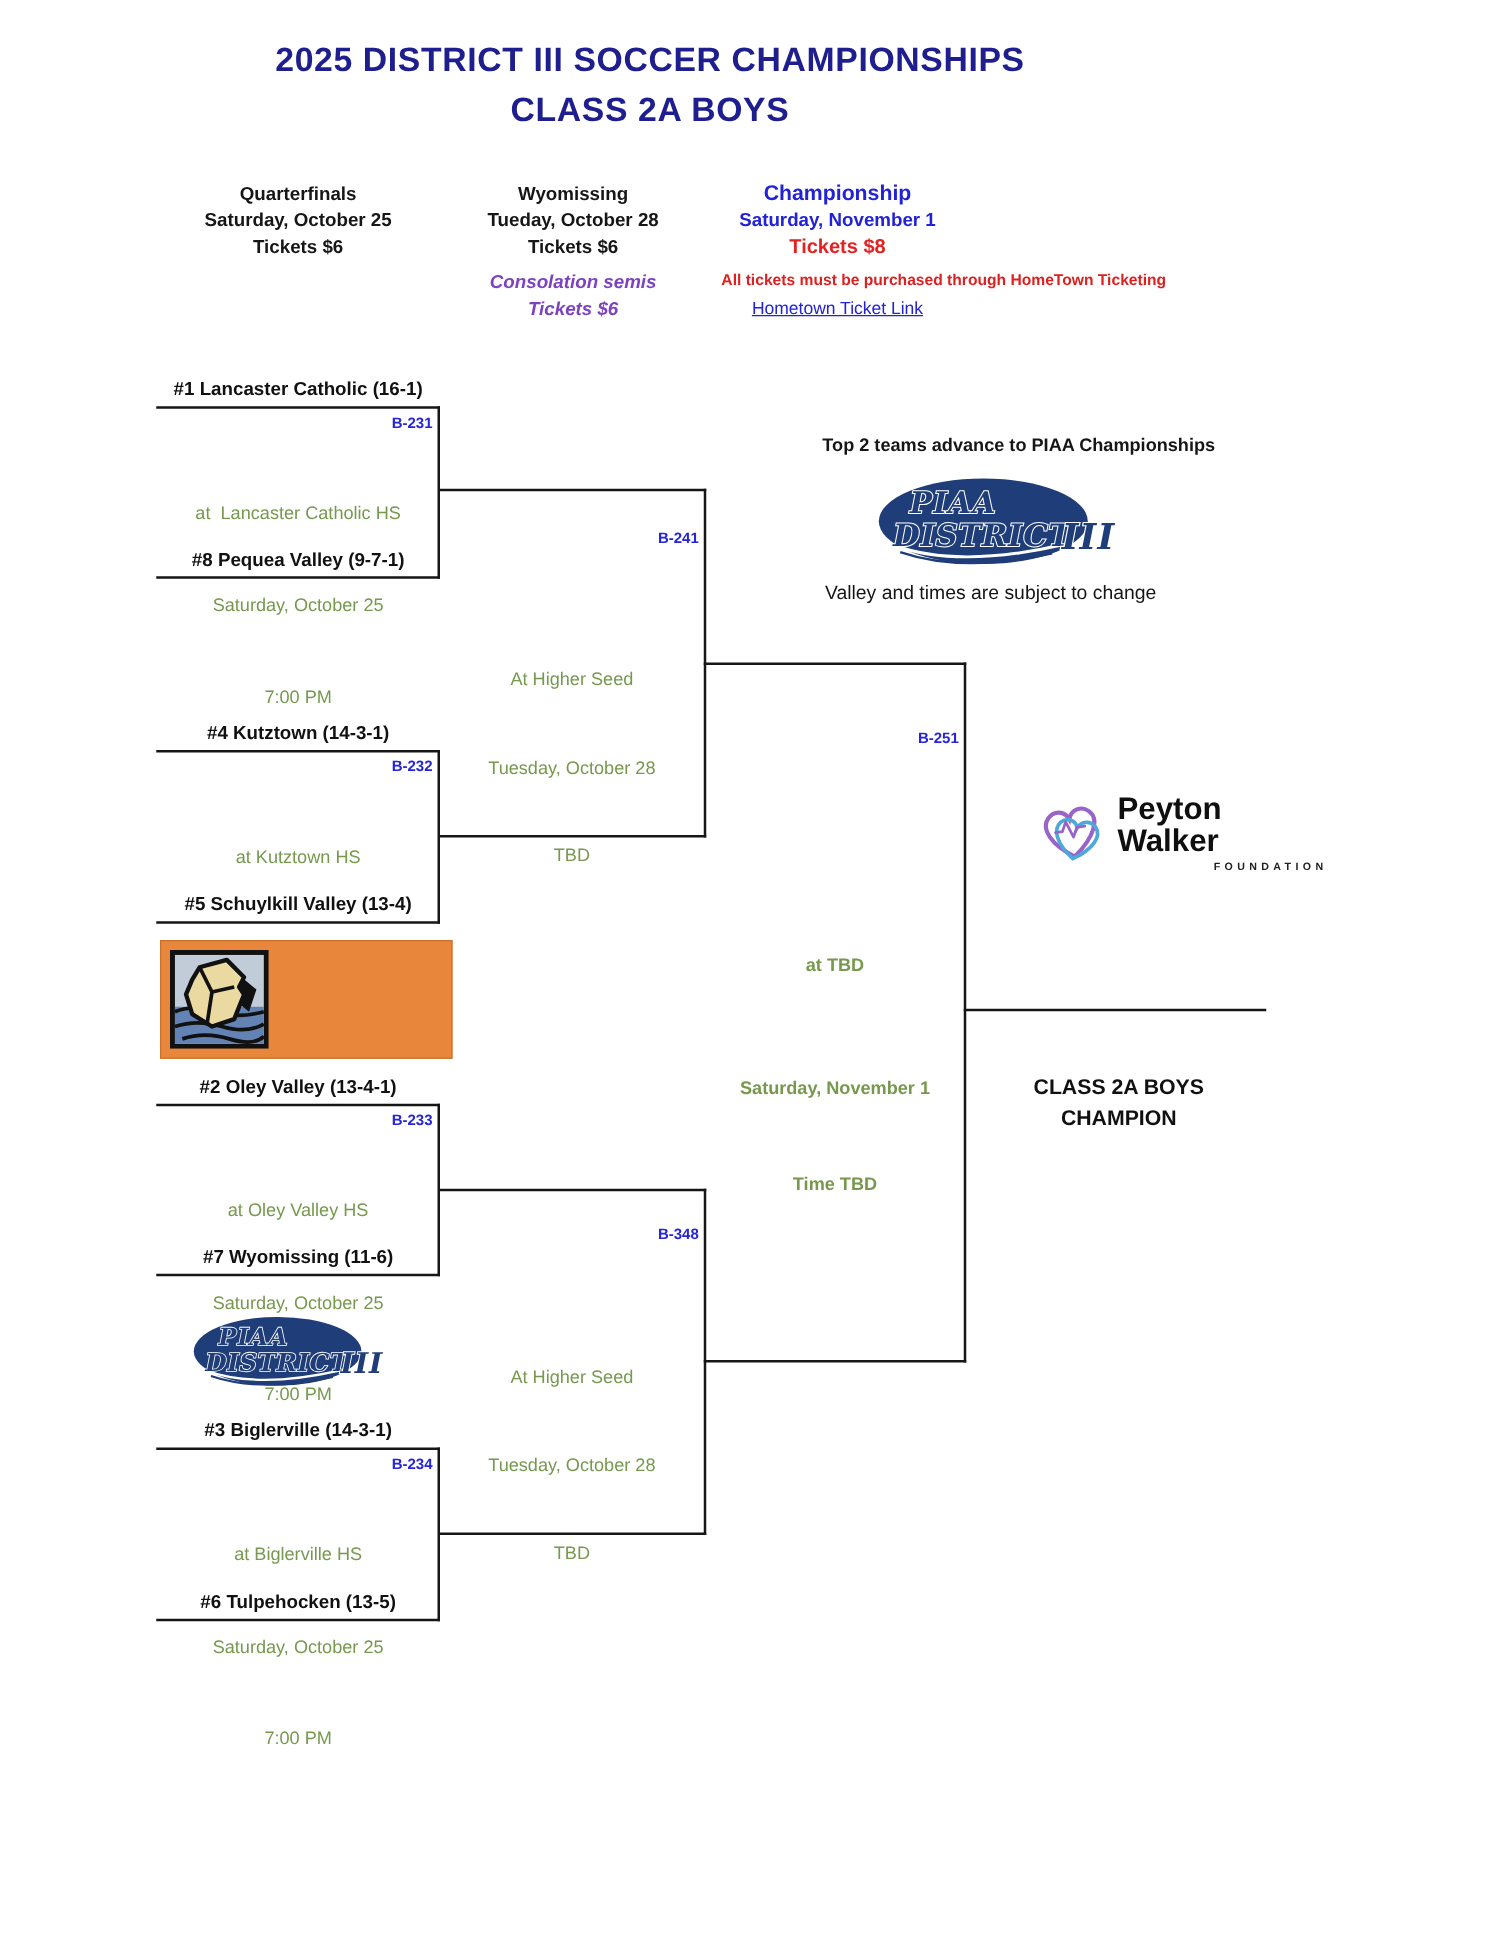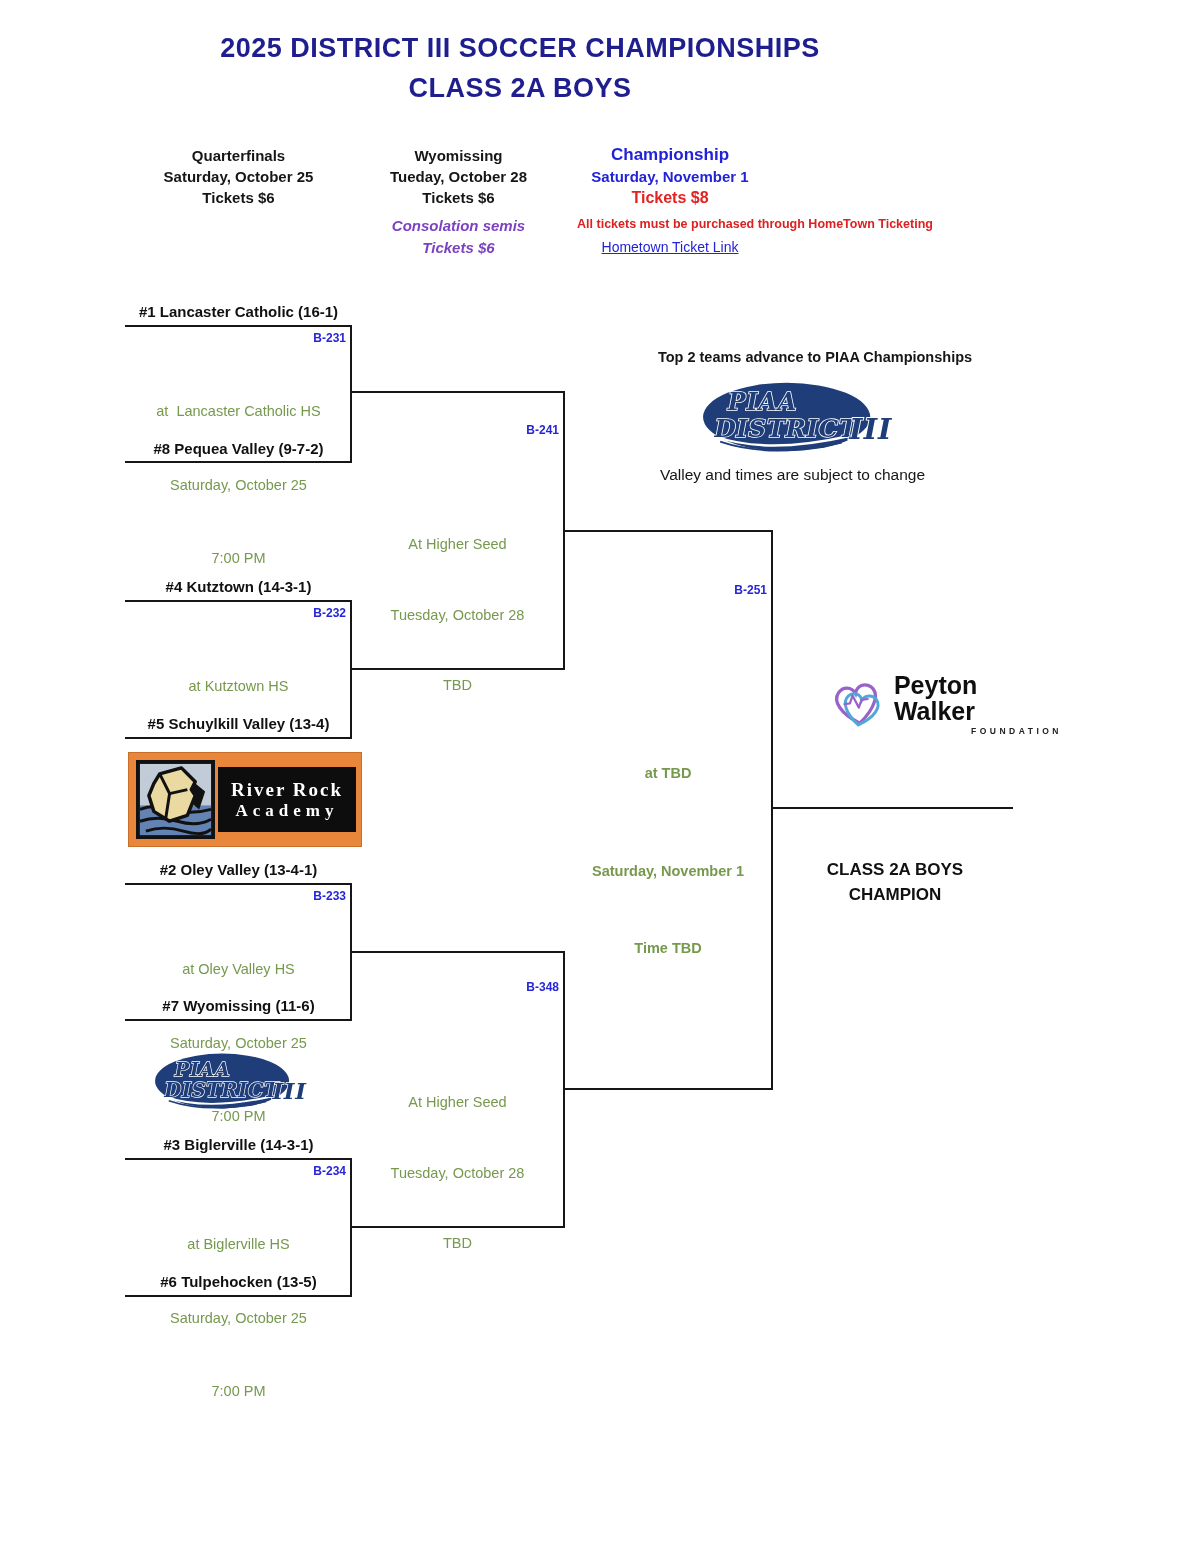--- a/index.html
+++ b/index.html
@@ -33,21 +33,21 @@
 
   
   .rr{left:128px;top:752px;width:234px;height:95px;background:#e8873b;box-shadow:0 0 0 1px #c96f2a inset;}
   .rr-pic{position:absolute;left:8px;top:8px;width:79px;height:79px;}
   .rr-band{position:absolute;left:90px;top:15px;width:138px;height:65px;background:#0d0d0d;
            display:flex;flex-direction:column;justify-content:center;align-items:center;}
   .rr-l1{color:#fff;font-family:"Liberation Serif",serif;font-weight:bold;font-size:19px;letter-spacing:2px;line-height:22px;}
   .rr-l2{color:#fff;font-family:"Liberation Serif",serif;font-weight:bold;font-size:17px;letter-spacing:5px;line-height:20px;}
 
   
-  .pw{left:831px;top:634px;display:flex;align-items:center;margin-top:38px;}
+  .pw{left:831px;top:634px;display:flex;align-items:center;}
   .pw-text{margin-left:8px;display:flex;flex-direction:column;align-items:flex-end;}
   .pw-name{font-size:25px;font-weight:bold;color:#0f0f0f;letter-spacing:0px;line-height:26px;}
   .pw-sub{font-size:8.5px;font-weight:bold;color:#222;letter-spacing:3.5px;margin-top:2px;}
 </style>
 </head>
 <body>
 
 <div class="page">
 
   <div class="abs title">
@@ -106,21 +106,21 @@
   <div class="vline" style="left:771px;top:530px;height:560px;"></div>
   <div class="hline" style="left:771px;top:807px;width:242px;"></div>
 
   <div class="abs team" style="top:303px;">#1 Lancaster Catholic (16-1)</div>
   <div class="abs gcode" style="left:125px;top:331px;width:221px;">B-231</div>
   <div class="abs venue" style="left:125px;top:350px;width:227px;">
     <div>at  Lancaster Catholic HS</div>
     <div>Saturday, October 25</div>
     <div>7:00 PM</div>
   </div>
-  <div class="abs team" style="top:440px;">#8 Pequea Valley (9-7-2)</div>
+  <div class="abs team" style="top:440px;">#8 Pequea Valley (9-7-1)</div>
 
   <div class="abs team" style="top:578px;">#4 Kutztown (14-3-1)</div>
   <div class="abs gcode" style="left:125px;top:606px;width:221px;">B-232</div>
   <div class="abs venue" style="left:125px;top:625px;width:227px;">
     <div>at Kutztown HS</div>
     <div>Saturday, October 25</div>
     <div>7:00 PM</div>
   </div>
   <div class="abs team" style="top:715px;">#5 Schuylkill Valley (13-4)</div>
 
@@ -130,24 +130,20 @@
       <rect x="4" y="4" width="72" height="72" fill="#c2ccd9"></rect>
       <rect x="4" y="46" width="72" height="30" fill="#6283b3"></rect>
       <path d="M4 50 Q 18 44 36 50 T 76 50" stroke="#111" stroke-width="3" fill="none"></path>
       <path d="M4 62 Q 22 56 42 62 T 76 60" stroke="#111" stroke-width="3" fill="none"></path>
       <path d="M10 72 Q 28 66 48 72 T 76 70" stroke="#111" stroke-width="3" fill="none"></path>
       <polygon points="58,22 70,32 64,50 52,40" fill="#111"></polygon>
       <polygon points="24,14 46,8 60,22 56,30 60,36 52,56 34,62 18,52 13,36 18,24" fill="#ead9a0" stroke="#111" stroke-width="3.5" stroke-linejoin="round"></polygon>
       <path d="M24 14 L34 34 L30 60" stroke="#111" stroke-width="3" fill="none"></path>
       <path d="M34 34 L52 30" stroke="#111" stroke-width="3" fill="none"></path>
     </svg>
-    <div class="rr-band">
-      <div class="rr-l1">River Rock</div>
-      <div class="rr-l2">Academy</div>
-    </div>
   </div>
 
   <div class="abs team" style="top:861px;">#2 Oley Valley (13-4-1)</div>
   <div class="abs gcode" style="left:125px;top:889px;width:221px;">B-233</div>
   <div class="abs venue" style="left:125px;top:908px;width:227px;">
     <div>at Oley Valley HS</div>
     <div>Saturday, October 25</div>
     <div>7:00 PM</div>
   </div>
   <div class="abs team" style="top:997px;">#7 Wyomissing (11-6)</div>

